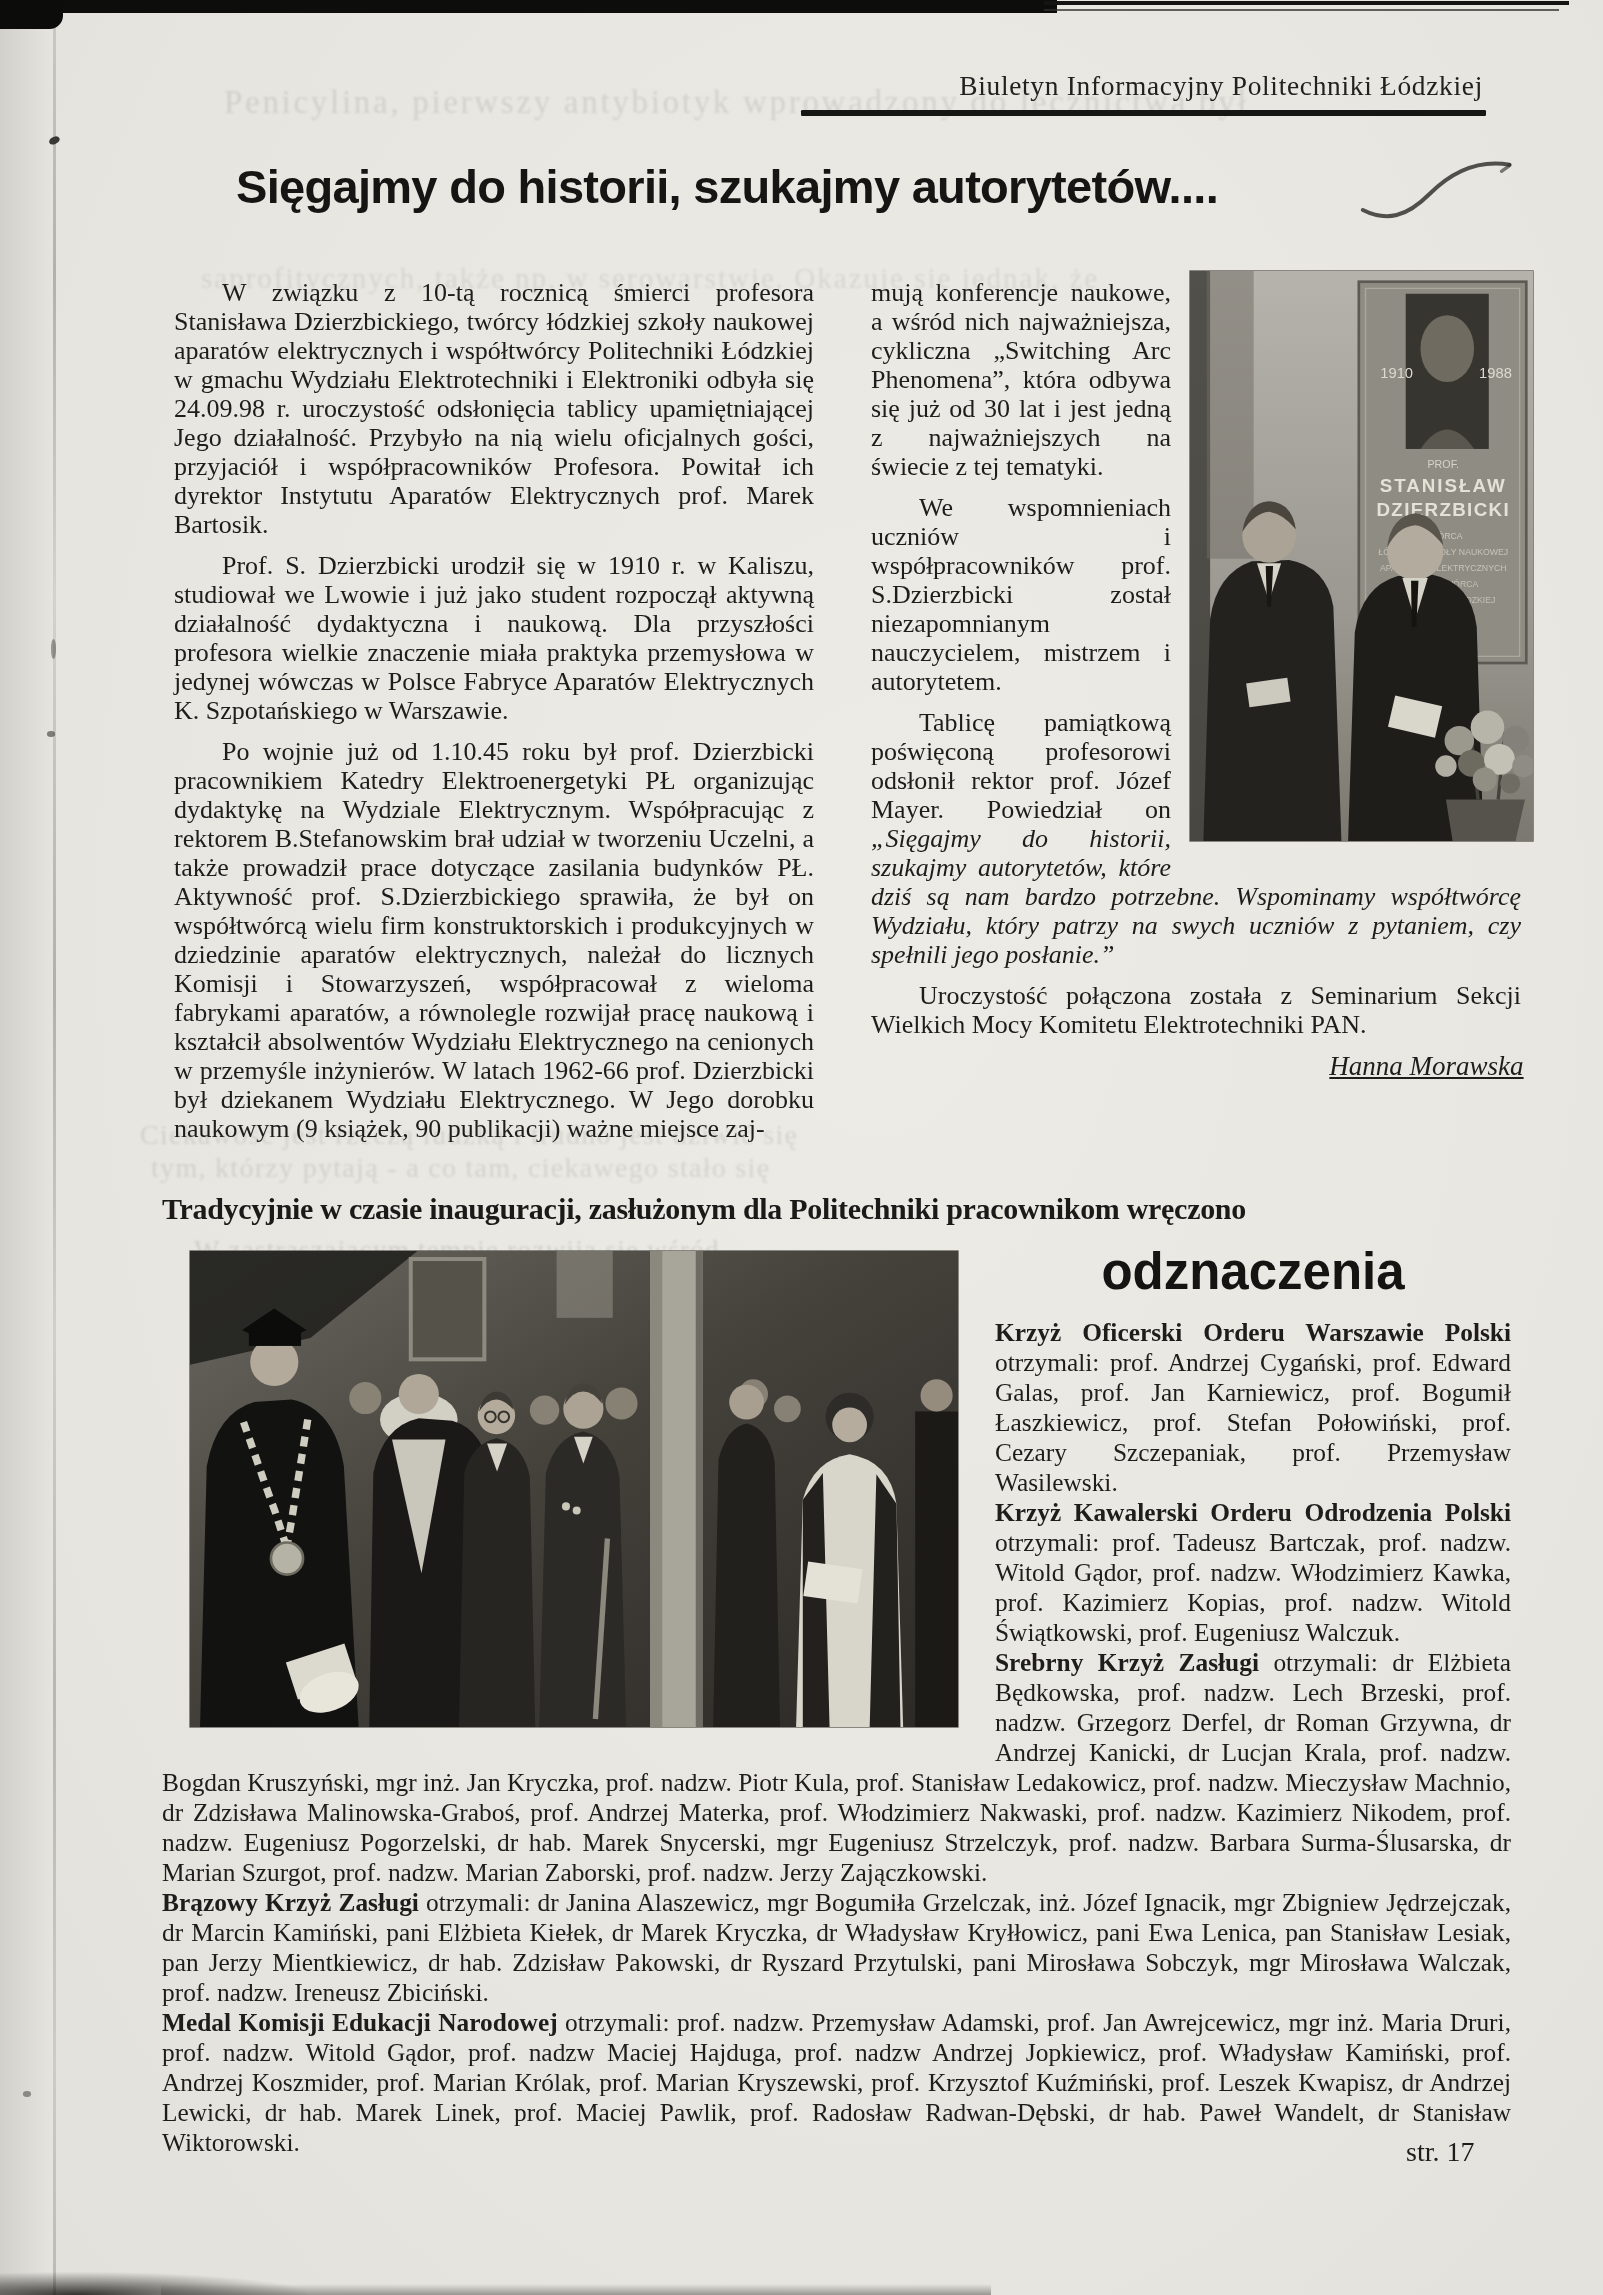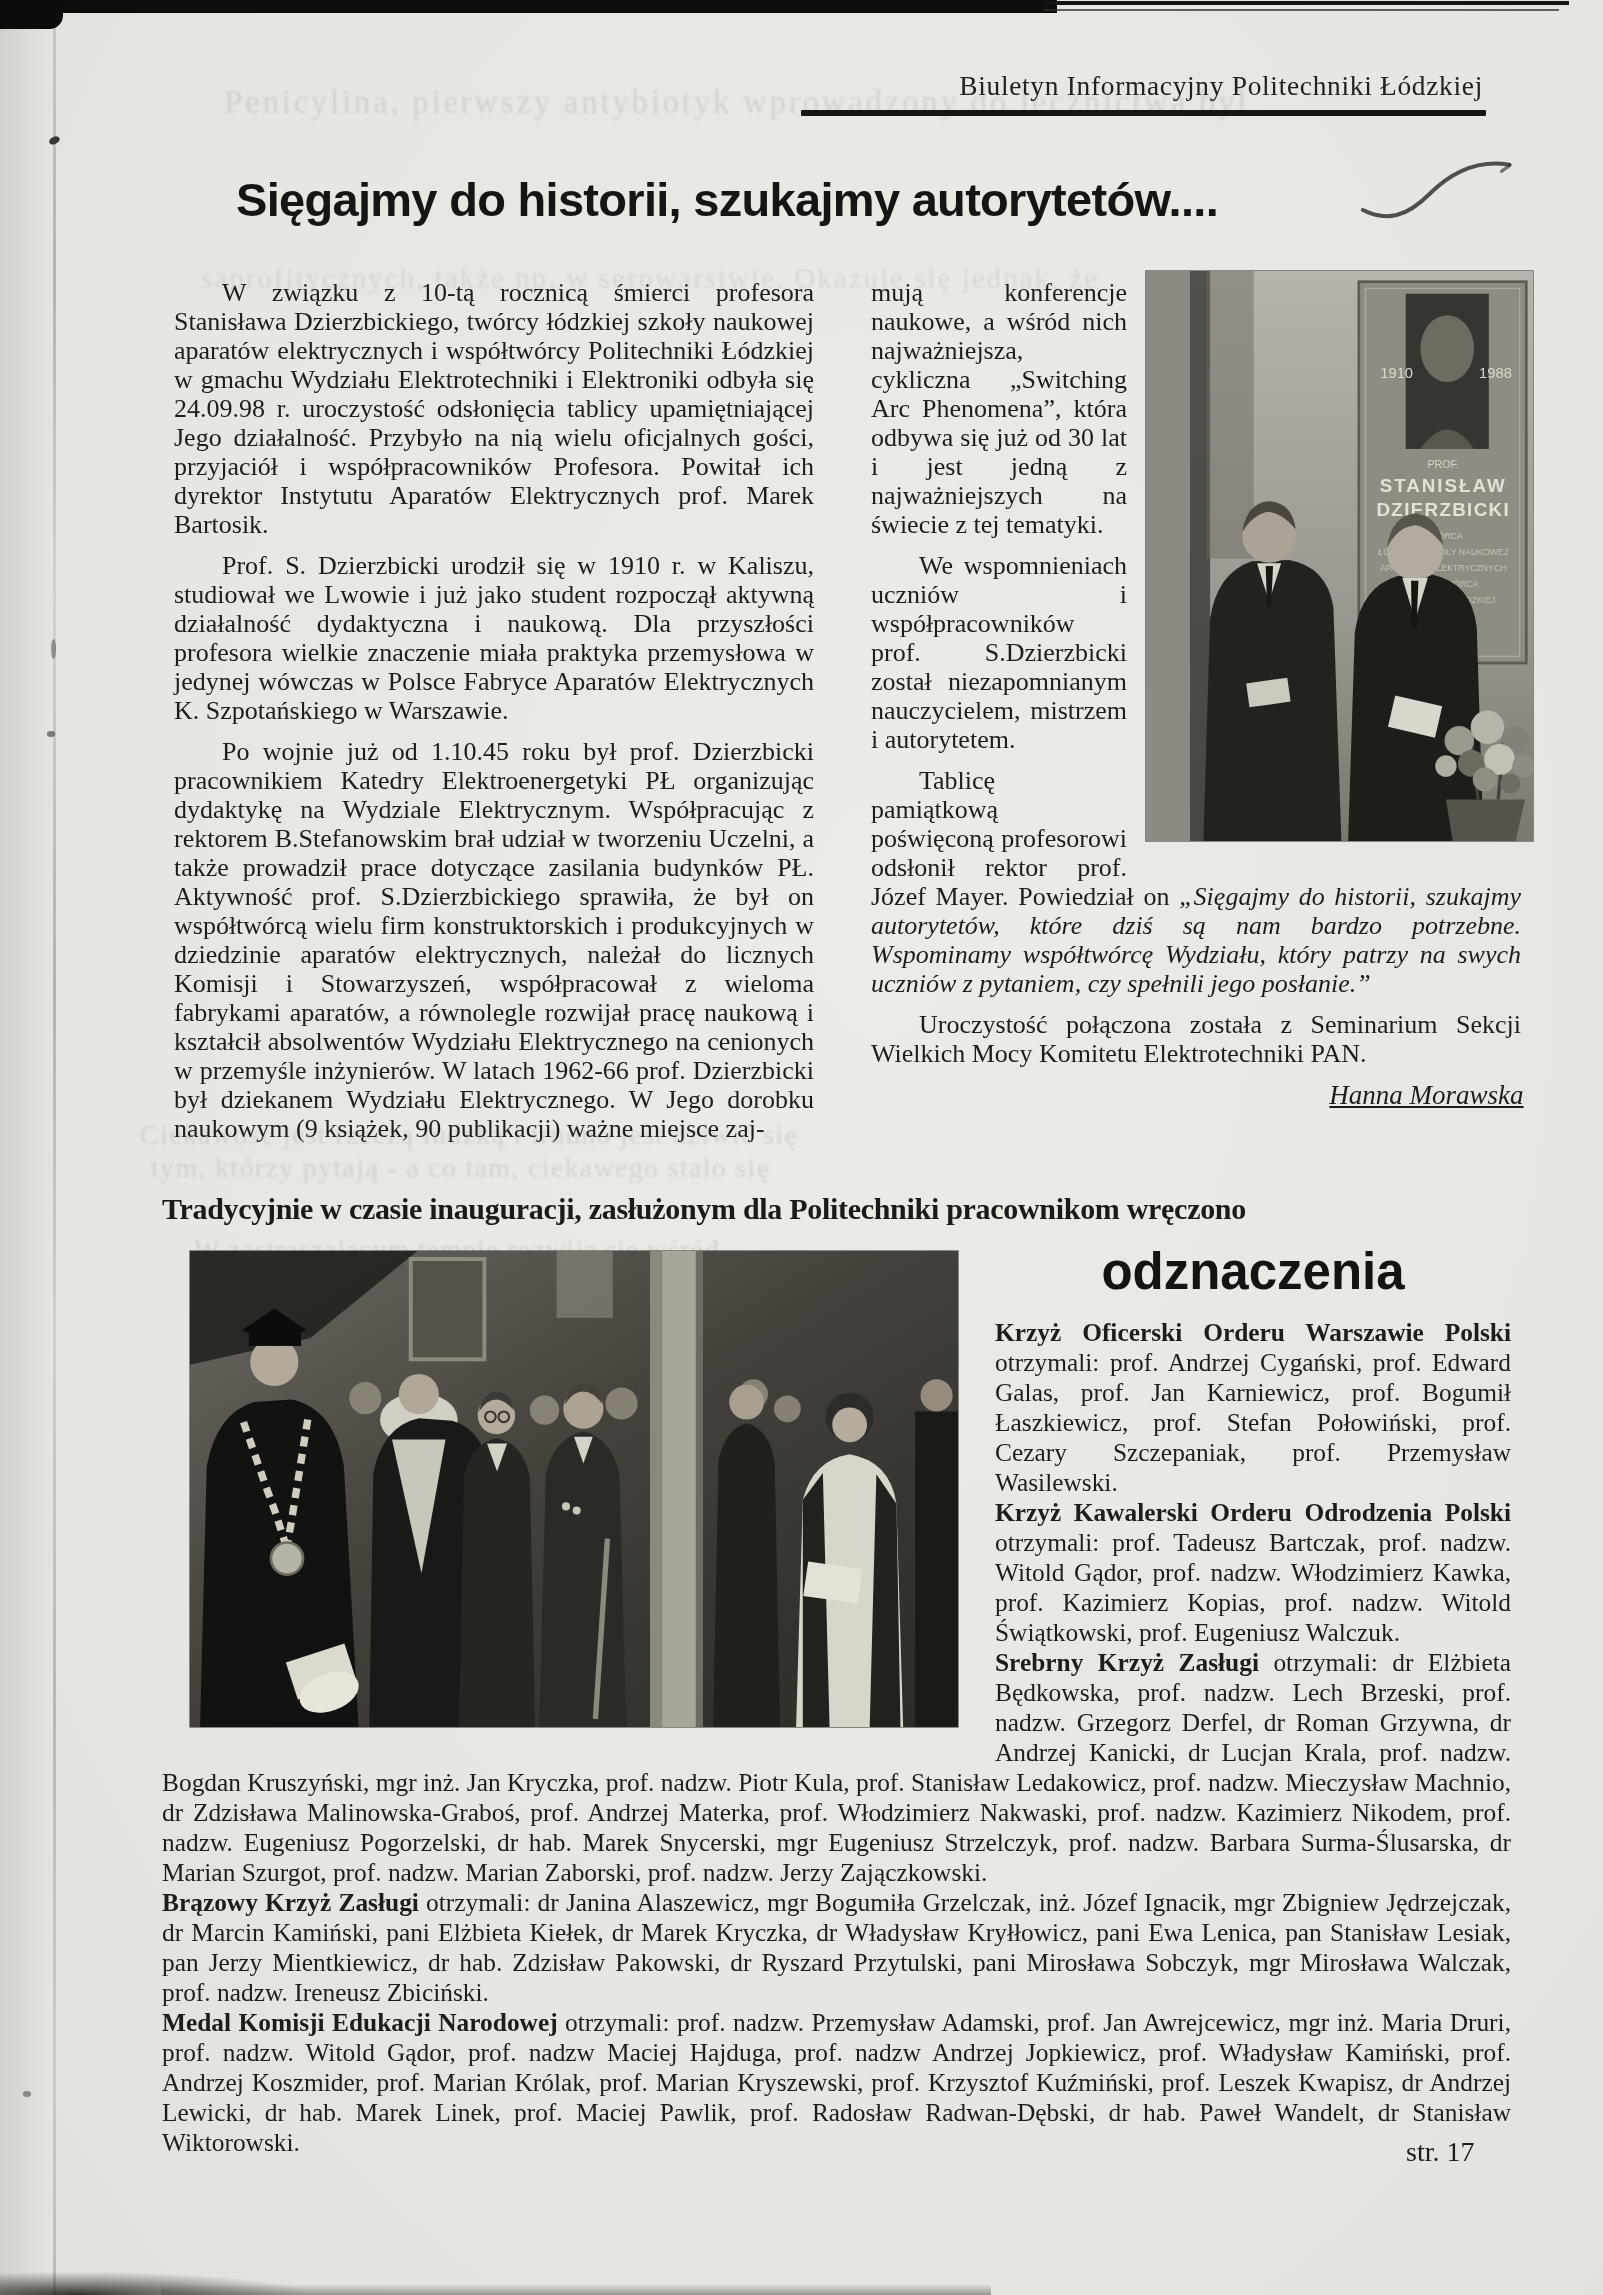--- a/index.html
+++ b/index.html
@@ -34,33 +34,33 @@
   .ghost.g2 { left:201px; top:262px;  font-size:29px; letter-spacing:2px; opacity:.12; }
   .ghost.g3 { left:140px; top:1119px; font-size:28px; letter-spacing:1.3px; }
   .ghost.g4 { left:151px; top:1152px; font-size:28px; letter-spacing:1.3px; }
   .ghost.g5 { left:194px; top:1235px; font-size:27px; letter-spacing:1.3px; opacity:.17; }
   
   .masthead      { position:absolute; left:803px; top:71px; width:680px; text-align:right;
                    font-size:27.4px; letter-spacing:0.7px; color:#22211f; z-index:2; }
   .masthead-rule { position:absolute; left:801px; top:110px; width:685px; height:6px;
                    background:#161615; border-radius:1.3px; z-index:2; }
   
-  .title   { position:absolute; left:236px; top:172px; white-space:nowrap; z-index:2;
+  .title   { position:absolute; left:236px; top:159px; white-space:nowrap; z-index:2;
              font-family:"Liberation Sans", sans-serif; font-weight:bold; font-size:47px;
              letter-spacing:-0.7px; color:#161514; }
   .swoosh  { position:absolute; left:1357px; top:146px; width:161px; height:80px; z-index:2; }
   
   .col1      { position:absolute; left:162px; top:266px; width:664px; z-index:2; }
   .art-right { position:absolute; left:859px; top:266px; width:674px; z-index:2; }
   .page p.body { font-size:26px; line-height:29px; text-align:justify; margin:12px; text-indent:48px; }
   .page p.body.no-indent { text-indent:0; }
   .quote-italic { font-style:italic; }
   .author { text-align:right; font-style:italic; font-size:27px; margin:8px 9.4px 0 0;text-decoration:underline; }
   .photo-frame { background:#8d8a83; box-shadow:0 0 0 0.7px #605d57; position:relative; overflow:hidden; }
-  .photo1 { float:right; width:343px; height:570px; margin:5.4px 0 14.7px 19px;padding-left:44px; }
+  .photo1 { float:right; width:343px; height:570px; margin:5.4px 0 14.7px 19px; }
   
   .kicker { position:absolute; left:162px; top:1192px; white-space:nowrap; z-index:2;
             font-size:30px; font-weight:bold; letter-spacing:-0.3px; color:#1b1a18; }
   .awards { position:absolute; left:162px; top:1242px; width:1349px; z-index:2; }
   .photo2 { float:left; width:768px; height:476px; margin:9.4px 37px 14.7px 28px; }
   .odz-title { font-family:"Liberation Sans", sans-serif; font-weight:bold; font-size:51px;
                letter-spacing:0; text-align:center; margin:0 0 16px 0; color:#151413; }
   .awards p.list { font-size:25.4px; line-height:30px; text-align:justify; margin:0; }
   .awards .lead { font-weight:bold; }
   

